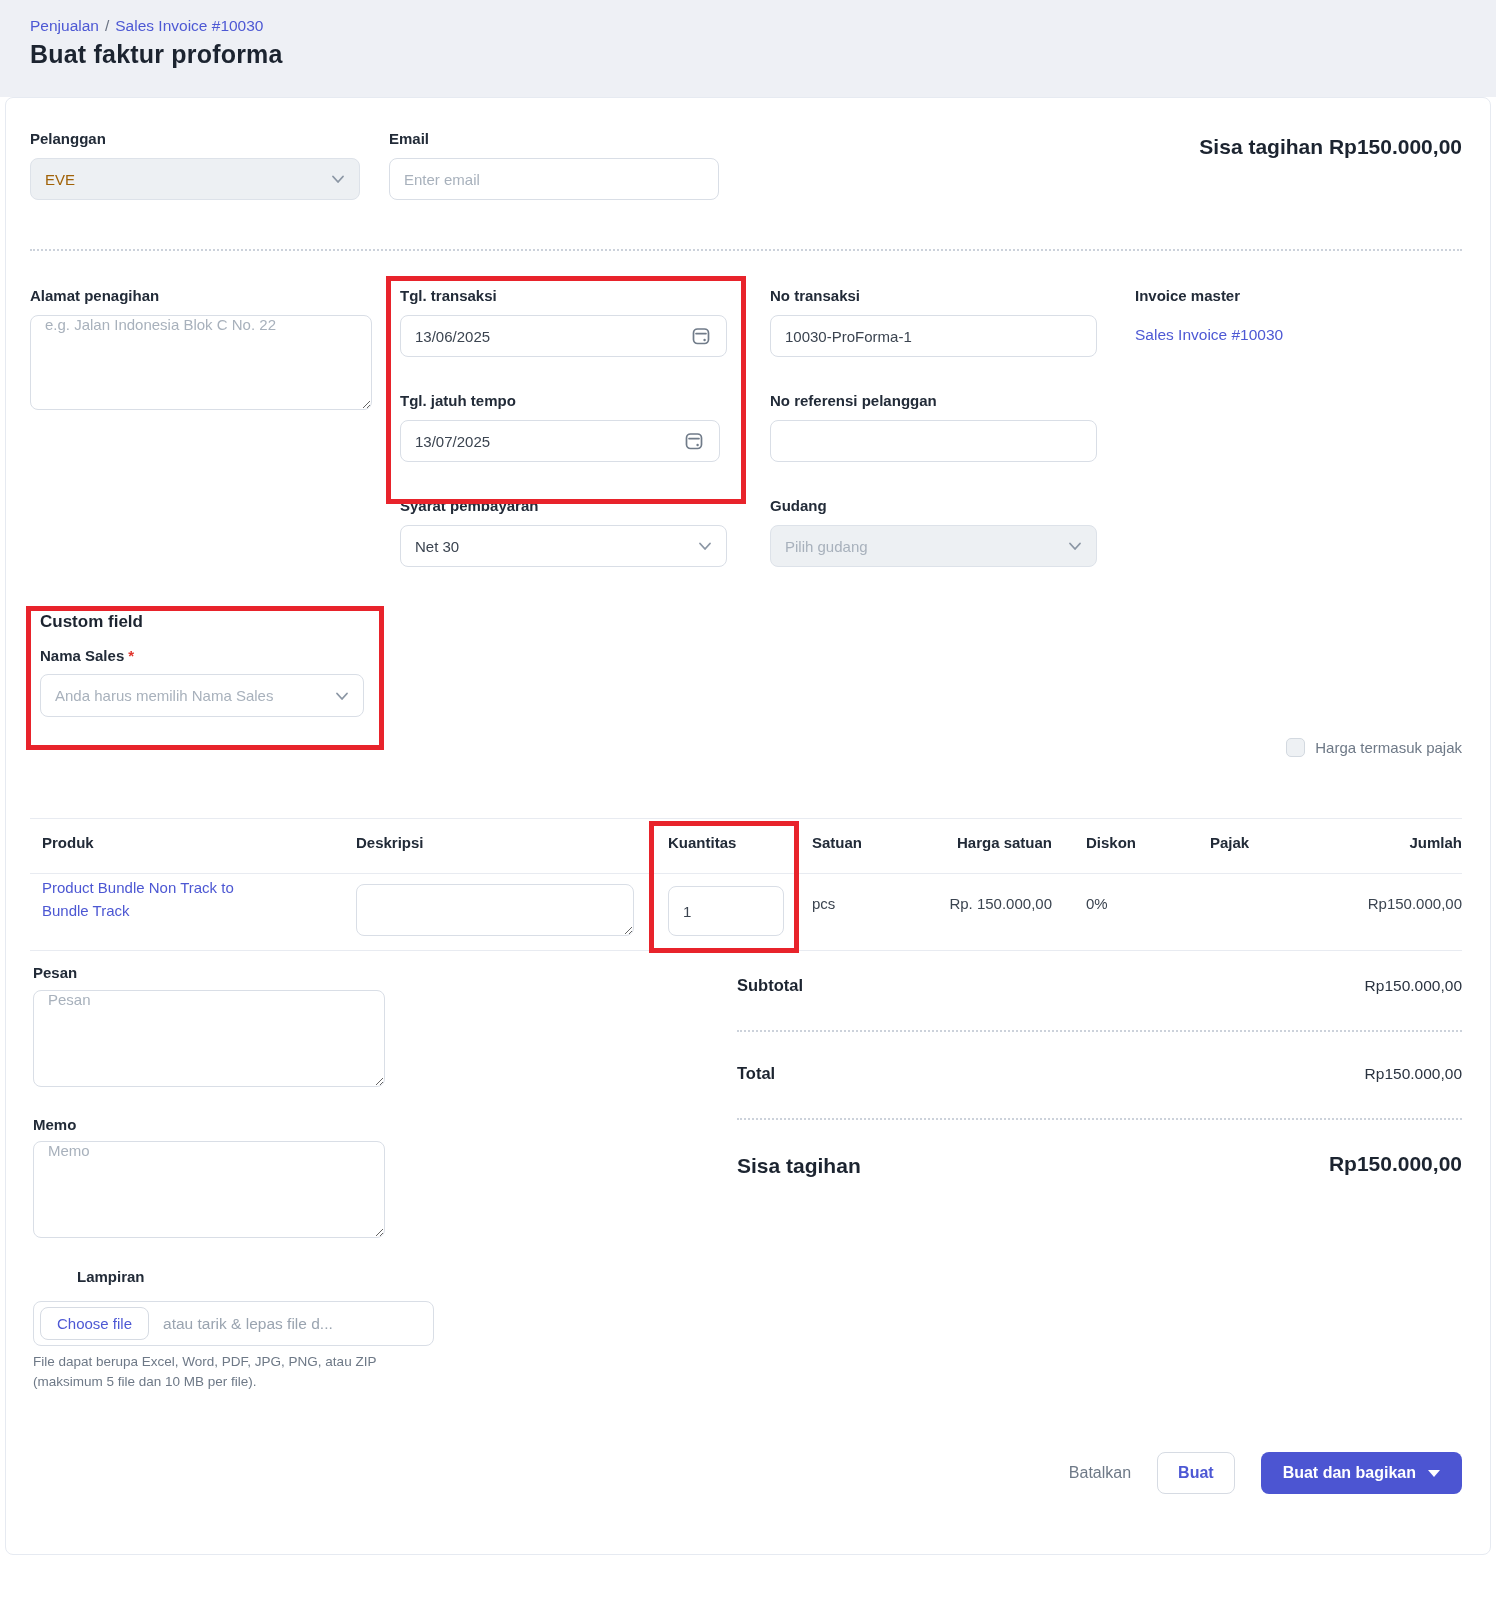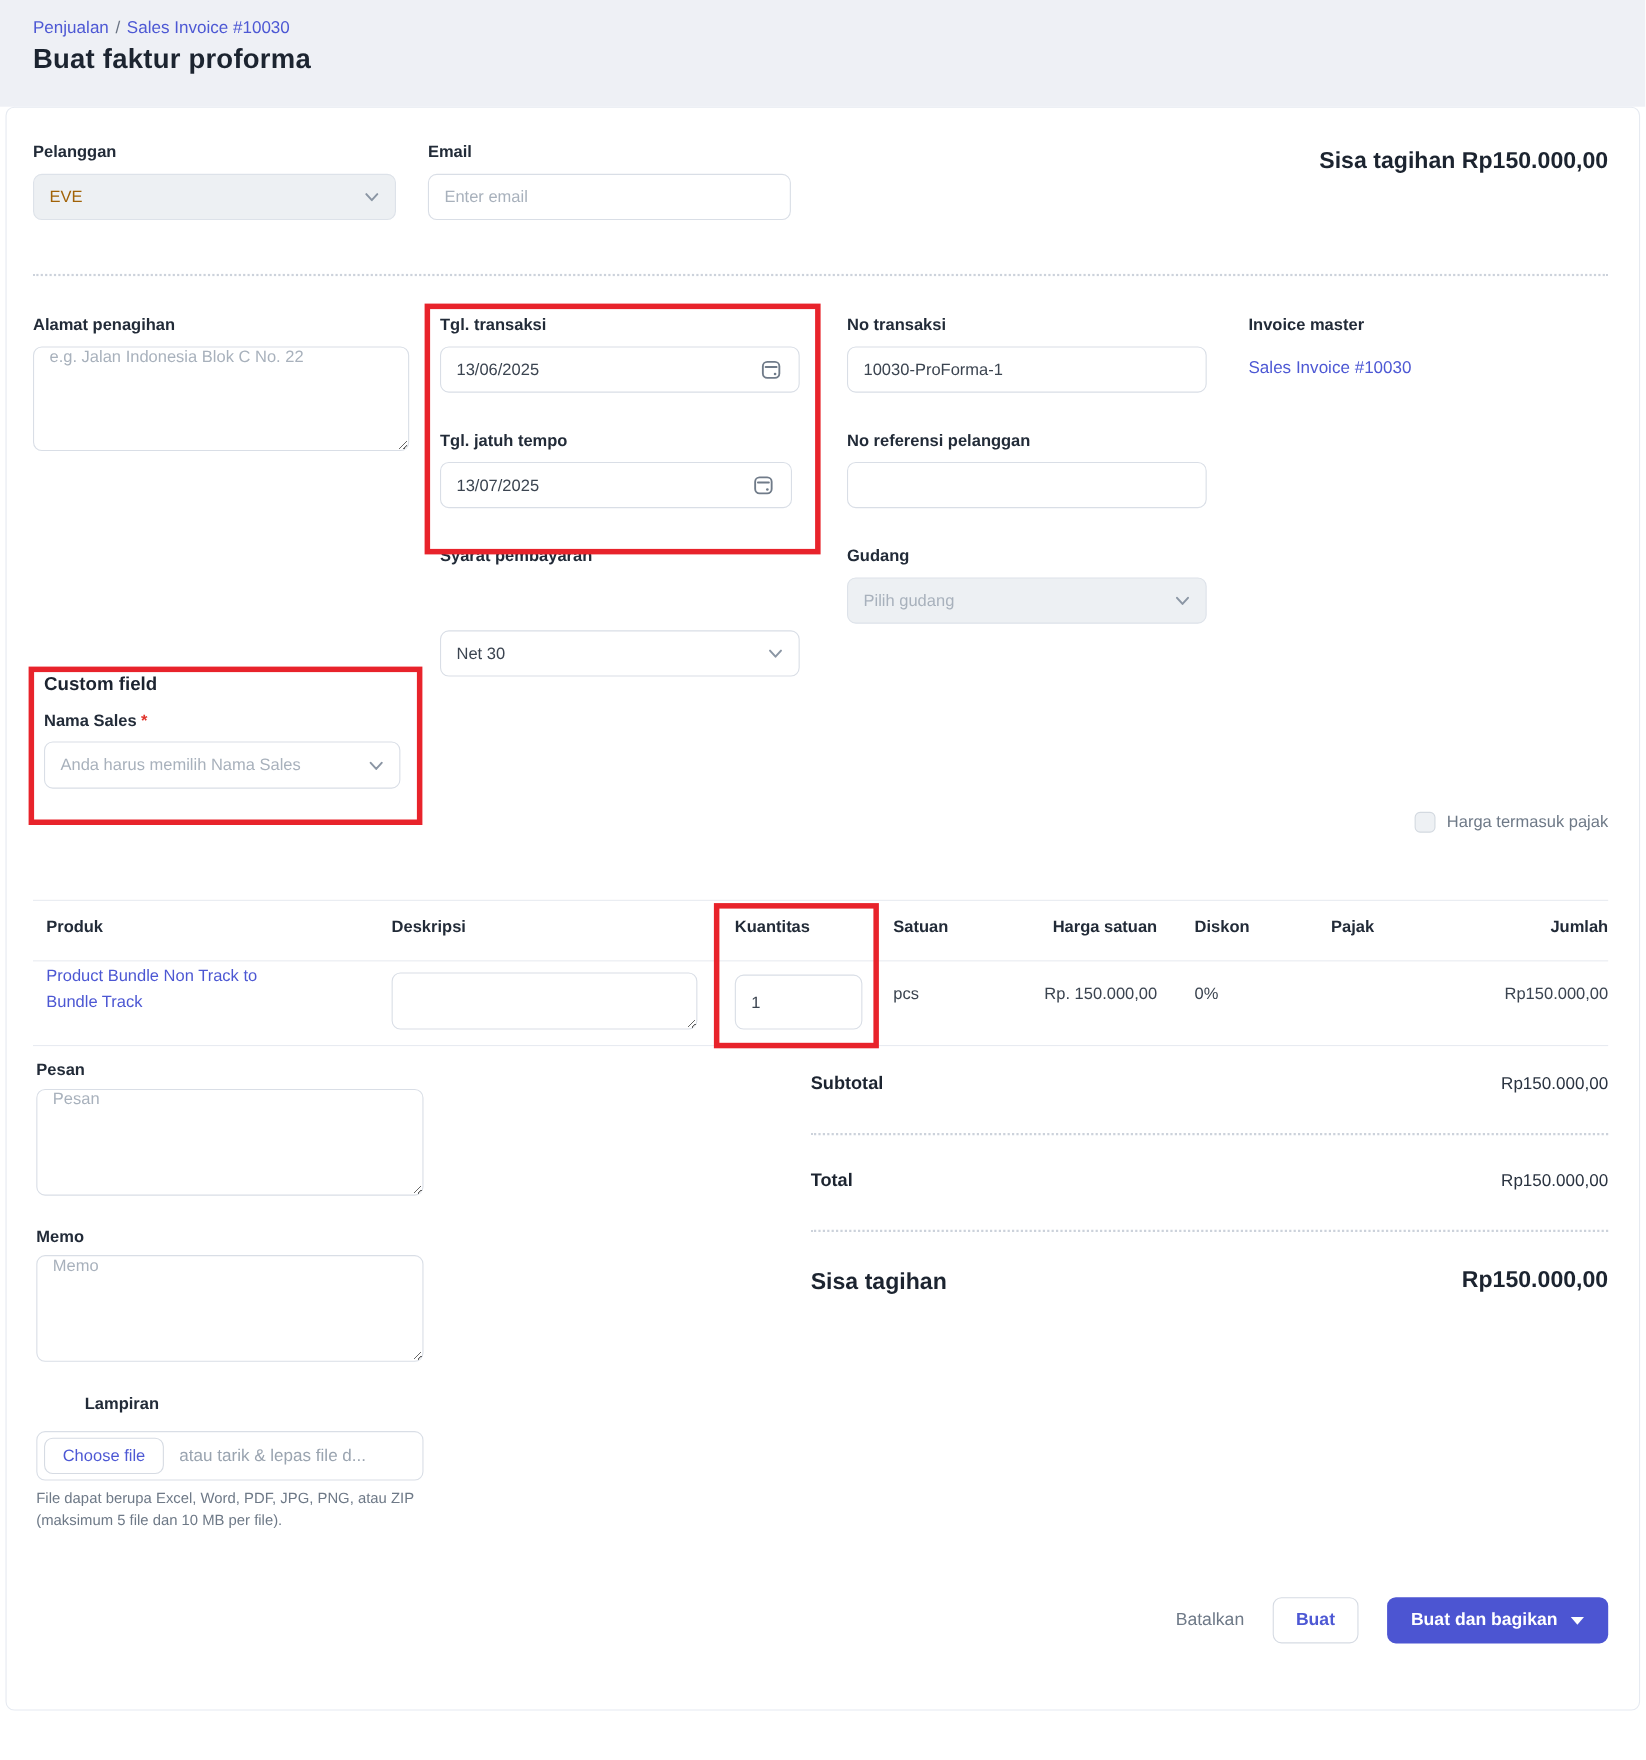--- a/index.html
+++ b/index.html
@@ -48,21 +48,21 @@
 
   .th { position:absolute; font-size:15px; font-weight:600; color:#222b38; }
   .td { position:absolute; font-size:15px; color:#3b4450; }
   .prod-link { position:absolute; left:42px; top:876px; width:240px; font-size:15px; line-height:23px; color:#4c57d3; cursor:pointer; }
 
   .tot-label { position:absolute; font-size:16.5px; font-weight:700; color:#1c2430; }
   .tot-val { position:absolute; right:34px; font-size:15.5px; color:#2a3340; }
   .tot-big-label { position:absolute; left:737px; top:1154px; font-size:21px; font-weight:700; color:#1c2430; }
   .tot-big-val { position:absolute; right:34px; top:1152px; font-size:21px; font-weight:700; color:#1c2430; }
 
-  .upload { position:absolute; left:33px; top:1301px; width:352px; height:45px; border:1px solid #d9dee6;
+  .upload { position:absolute; left:33px; top:1301px; width:401px; height:45px; border:1px solid #d9dee6;
             border-radius:8px; display:flex; align-items:center; gap:14px; padding:16px 6px; background:#fff; }
   .choose-btn { height:33px; padding:0 16px; border:1px solid #d6dbe3; border-radius:8px; background:#fff;
                 color:#4d58d4; font-size:15px; display:flex; align-items:center; cursor:pointer; white-space:nowrap; }
   .drop-text { color:#9aa4b0; font-size:15.5px; white-space:nowrap; overflow:hidden; }
   .helper { position:absolute; left:33px; top:1352px; width:360px; font-size:13.5px; line-height:20px; color:#6e7987; }
 
   .actions { position:absolute; right:34px; top:1452px; display:flex; align-items:center; gap:26px; height:42px; }
   .btn-text { font-size:16px; color:#6e7987; cursor:pointer; }
   .btn-secondary { height:42px; padding:12px 20px; border:1px solid #d6dbe3; border-radius:8px; background:#fff;
                    color:#4d58d4; font-size:16px; font-weight:600; display:flex; align-items:center; cursor:pointer; }
@@ -125,21 +125,21 @@
   <div class="label" style="left:770px; top:287px;">No transaksi</div>
   <input class="field" style="left: 770px; top: 315px; width: 327px;" value="10030-ProForma-1">
 
   <div class="label" style="left:770px; top:392px;">No referensi pelanggan</div>
   <input class="field" style="left: 770px; top: 420px; width: 327px;">
 
   <div class="label" style="left:1135px; top:287px;">Invoice master</div>
   <a class="link" style="left:1135px; top:326px;">Sales Invoice #10030</a>
 
   <div class="label" style="left:400px; top:497px;">Syarat pembayaran</div>
-  <div class="field selectbox" style="left:400px; top:525px; width:327px;margin-top:48px;">
+  <div class="field selectbox" style="left:400px; top:525px; width:327px;">
     <span style="color:#3b4450;">Net 30</span>
     <svg class="chev" width="14" height="14" viewBox="0 0 14 14">
         <polyline points="2,4.5 7,10 12,4.5" fill="none" stroke="#8b96a4" stroke-width="1.8" stroke-linecap="round" stroke-linejoin="round"></polyline>
       </svg>
   </div>
 
   <div class="label" style="left:770px; top:497px;">Gudang</div>
   <div class="field selectbox disabled" style="left:770px; top:525px; width:327px;">
     <span class="ph">Pilih gudang</span>
     <svg class="chev" width="14" height="14" viewBox="0 0 14 14">

